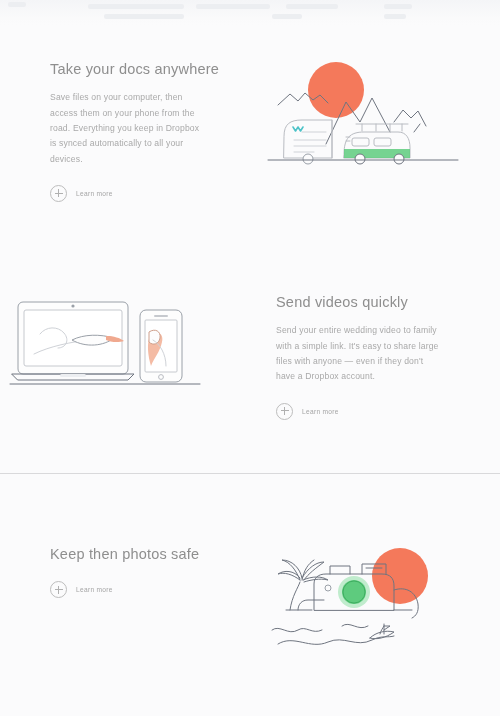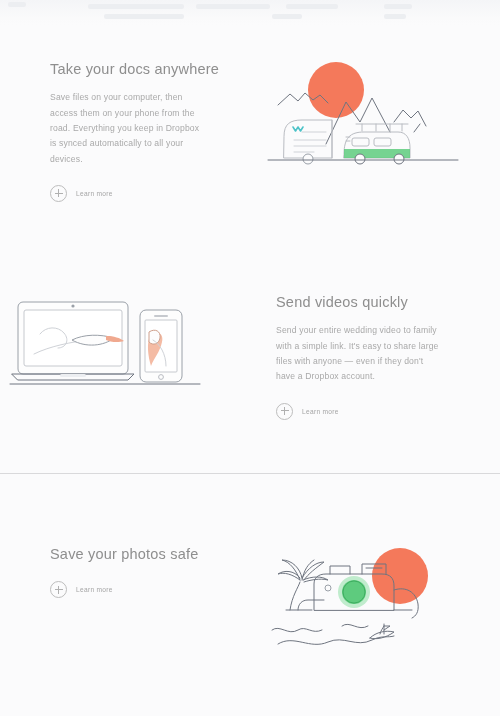--- a/index.html
+++ b/index.html
@@ -158,21 +158,21 @@
         <circle cx="131" cy="99" r="5" fill="#fbfbfc" stroke="#6f7580" stroke-width="1"></circle>
         <line class="ln" x1="0" y1="100" x2="190" y2="100"></line>
       </svg>
     </div>
   </div>
 
   <div class="divider" style="top:473px;"></div>
 
   <div class="section" style="top:540px;left:0;height:180px;">
     <div class="col-text" style="width:250px;padding-left:50px;padding-top:6px;">
-      <h2 class="title">Save your photos safe</h2>
+      <h2 class="title">Keep then photos safe</h2>
       <div class="learn">
         <span class="plus"></span>
         <span class="learn-label">Learn more</span>
       </div>
     </div>
 
     <div class="col-art" style="width:250px;">
       <svg width="200" height="120" viewBox="0 0 200 120" style="position:absolute;left:16px;top:6px;">
         <circle cx="134" cy="30" r="28" fill="#f4795b"></circle>
         <path class="ln" d="M24 64 C26 50 32 42 34 36"></path>

